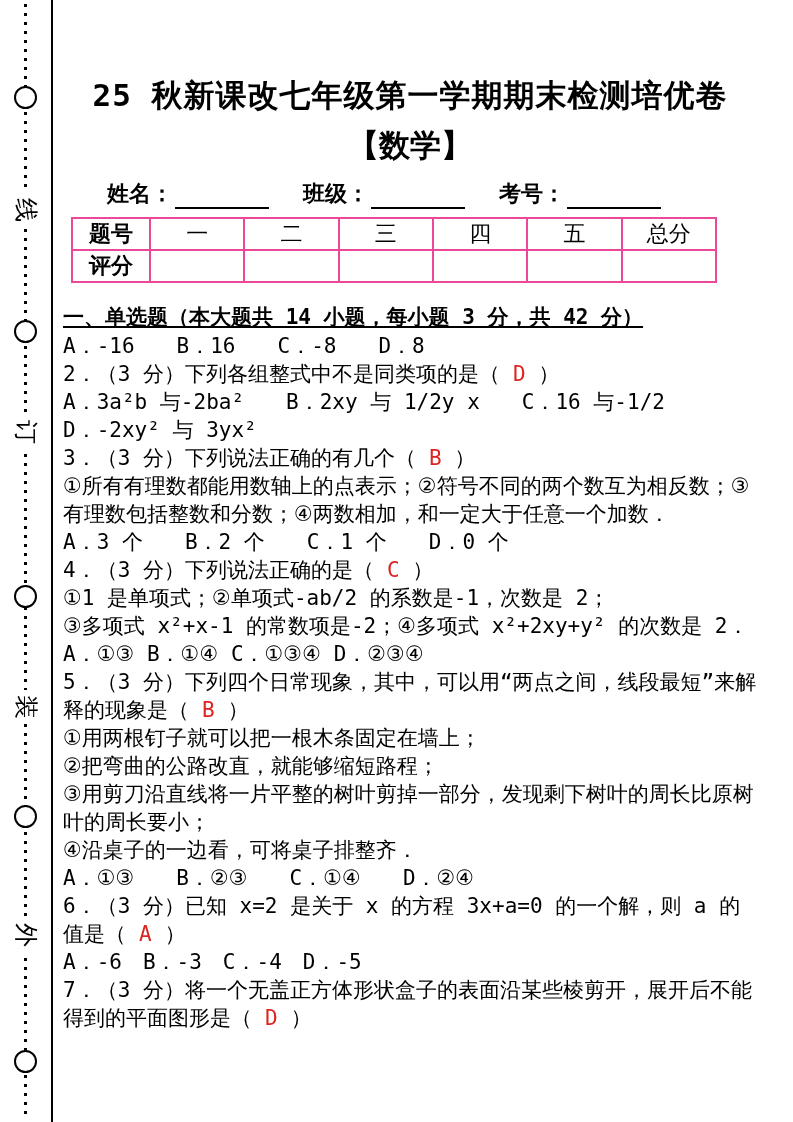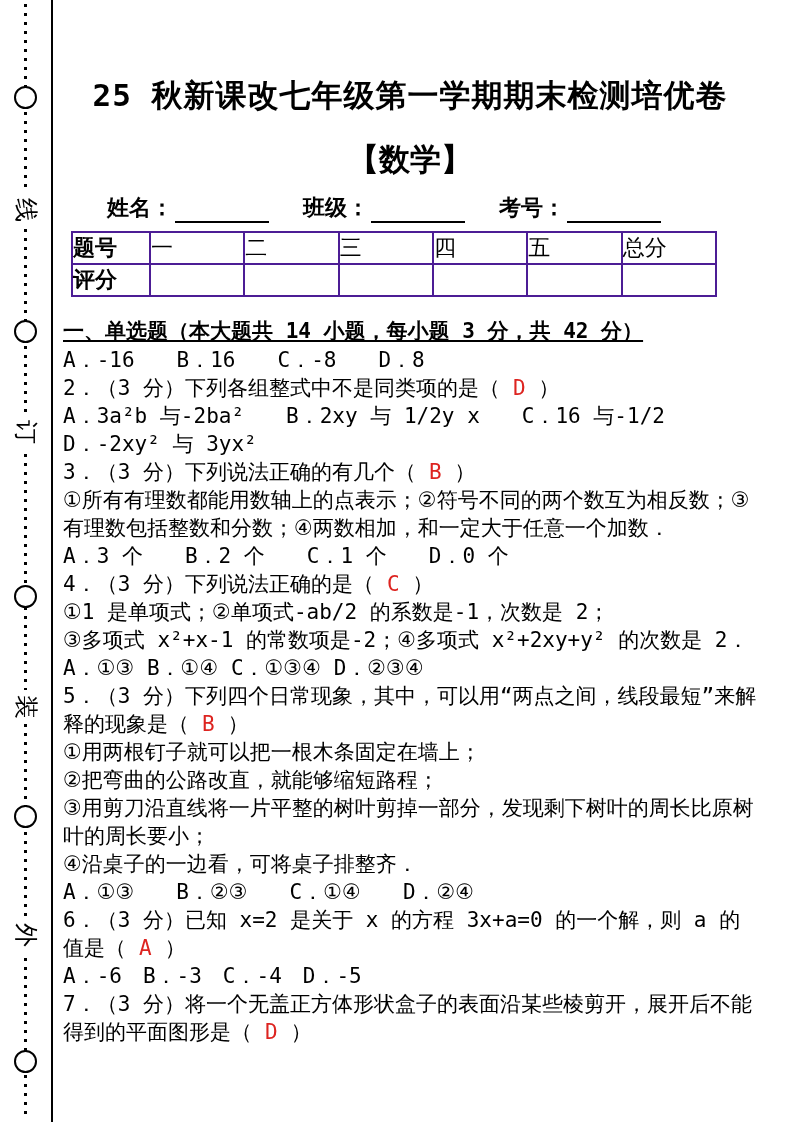--- a/index.html
+++ b/index.html
@@ -26,30 +26,30 @@
     position:absolute;left:9px;width:34px;height:34px;line-height:34px;
     text-align:center;font-size:24px;background:#fff;
     transform:rotate(90deg);
   }
   
   .content{position:absolute;left:63px;top:5px;width:694px;}
   .title{
     text-align:center;font-size:31px;font-weight:bold;
     margin-top:70px;line-height:40px;letter-spacing:1px;
   }
-  .subtitle{text-align:center;font-size:31px;font-weight:bold;margin-top:24px;line-height:40px;}
+  .subtitle{text-align:center;font-size:31px;font-weight:bold;margin-top:10px;line-height:40px;}
   .info-row{display:flex;margin-top:14px;padding-left:44px;font-size:22px;font-weight:bold;line-height:30px;}
   .info-field{display:flex;margin-right:34px;}
   .blank{display:inline-block;width:94px;border-bottom:2px solid #000;margin-left:2px;}
   table.score{
     border-collapse:collapse;margin-top:8px;margin-left:8px;
     table-layout:fixed;width:646px;
   }
   table.score td{
-    border:2px solid #4c1d95;height:30px;text-align:left;
+    border:2px solid #ec4899;height:30px;text-align:center;
     font-size:22px;padding:0;
   }
   td.rowhead{width:76px;font-weight:bold;}
   .section-heading{margin-top:21px;font-size:21px;font-weight:bold;line-height:26px;text-decoration:underline;}
   .questions{margin-top:2px;font-size:21px;line-height:28px;}
   .q-line{white-space:normal;}
   .ans{color:#dd2420;margin:0 13px;}
 </style>
 </head>
 <body>

